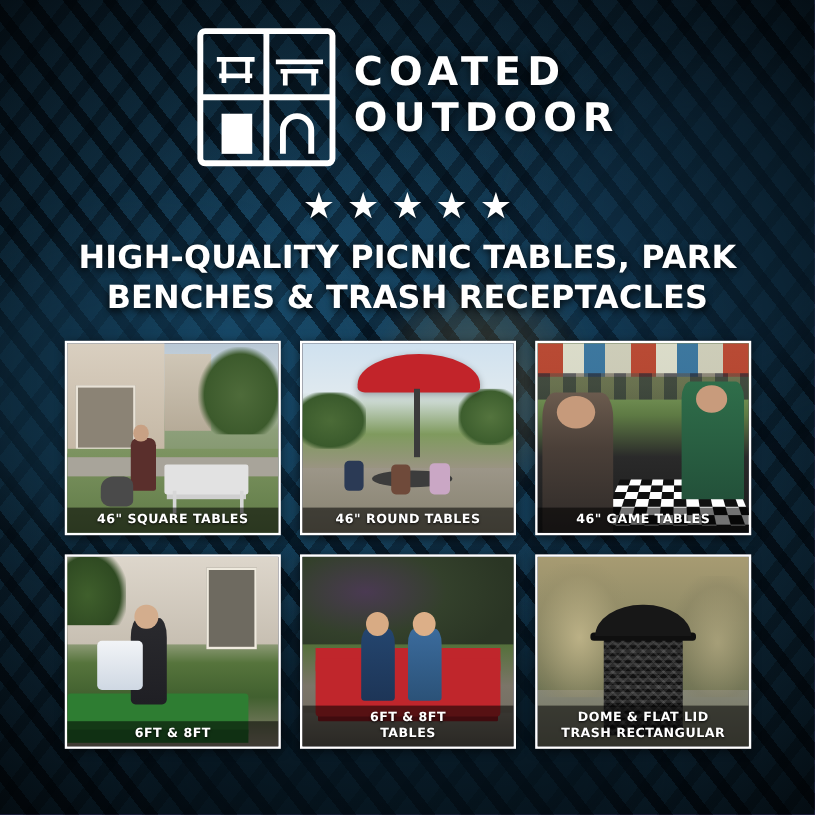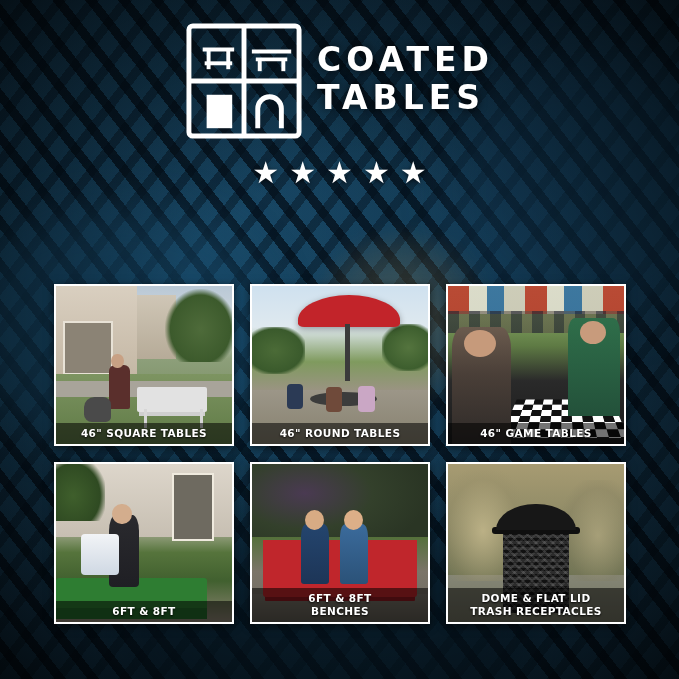--- a/index.html
+++ b/index.html
@@ -279,32 +279,36 @@
             <line x1="100" y1="38" x2="100" y2="50"></line>
           </g>
 
           <rect x="22" y="74" width="26" height="34" fill="#ffffff"></rect>
 
           <path d="M74 108 L74 88 a12 12 0 0 1 24 0 L98 108" fill="none" stroke="#ffffff" stroke-width="5"></path>
         </svg>
       </div>
       <div class="logo-words">
         <div class="logo-word">COATED</div>
-        <div class="logo-word">TABLES</div>
+        <div class="logo-word">OUTDOOR</div>
       </div>
     </div>
 
     <div class="stars">
       <span class="star">★</span>
       <span class="star">★</span>
       <span class="star">★</span>
       <span class="star">★</span>
       <span class="star">★</span>
     </div>
 
+    <div class="headline">
+      <span>HIGH-QUALITY PICNIC TABLES, PARK</span>
+      <span class="l2">BENCHES &amp; TRASH RECEPTACLES</span>
+    </div>
 
     <div class="grid">
 
       <div class="tile">
         <div class="photo p1">
           <div class="house"></div>
             <div class="house2"></div>
             <div class="garage"></div>
           <div class="tree1"></div>
             <div class="grass"></div>
@@ -374,36 +378,36 @@
             <div class="gravel"></div>
           <div class="benchback"></div>
             <div class="bench"></div>
           <div class="boy1"></div>
             <div class="boy1h"></div>
           <div class="boy2"></div>
             <div class="boy2h"></div>
         </div>
         <div class="caption-bar">
           <span>6FT &amp; 8FT</span>
-          <span class="c2">BENCHES</span>
+          <span class="c2">TABLES</span>
         </div>
       </div>
 
       <div class="tile">
         <div class="photo p6">
           <div class="grassbg"></div>
             <div class="plume"></div>
             <div class="plume2"></div>
           <div class="can">
               <div class="canmesh"></div>
             </div>
           <div class="domelip"></div>
             <div class="dome"></div>
         </div>
         <div class="caption-bar">
           <span>DOME &amp; FLAT LID</span>
-          <span class="c2">TRASH RECEPTACLES</span>
+          <span class="c2">TRASH RECTANGULAR</span>
         </div>
       </div>
 
     </div>
   </div>
 </div>
 
 </body></html>

